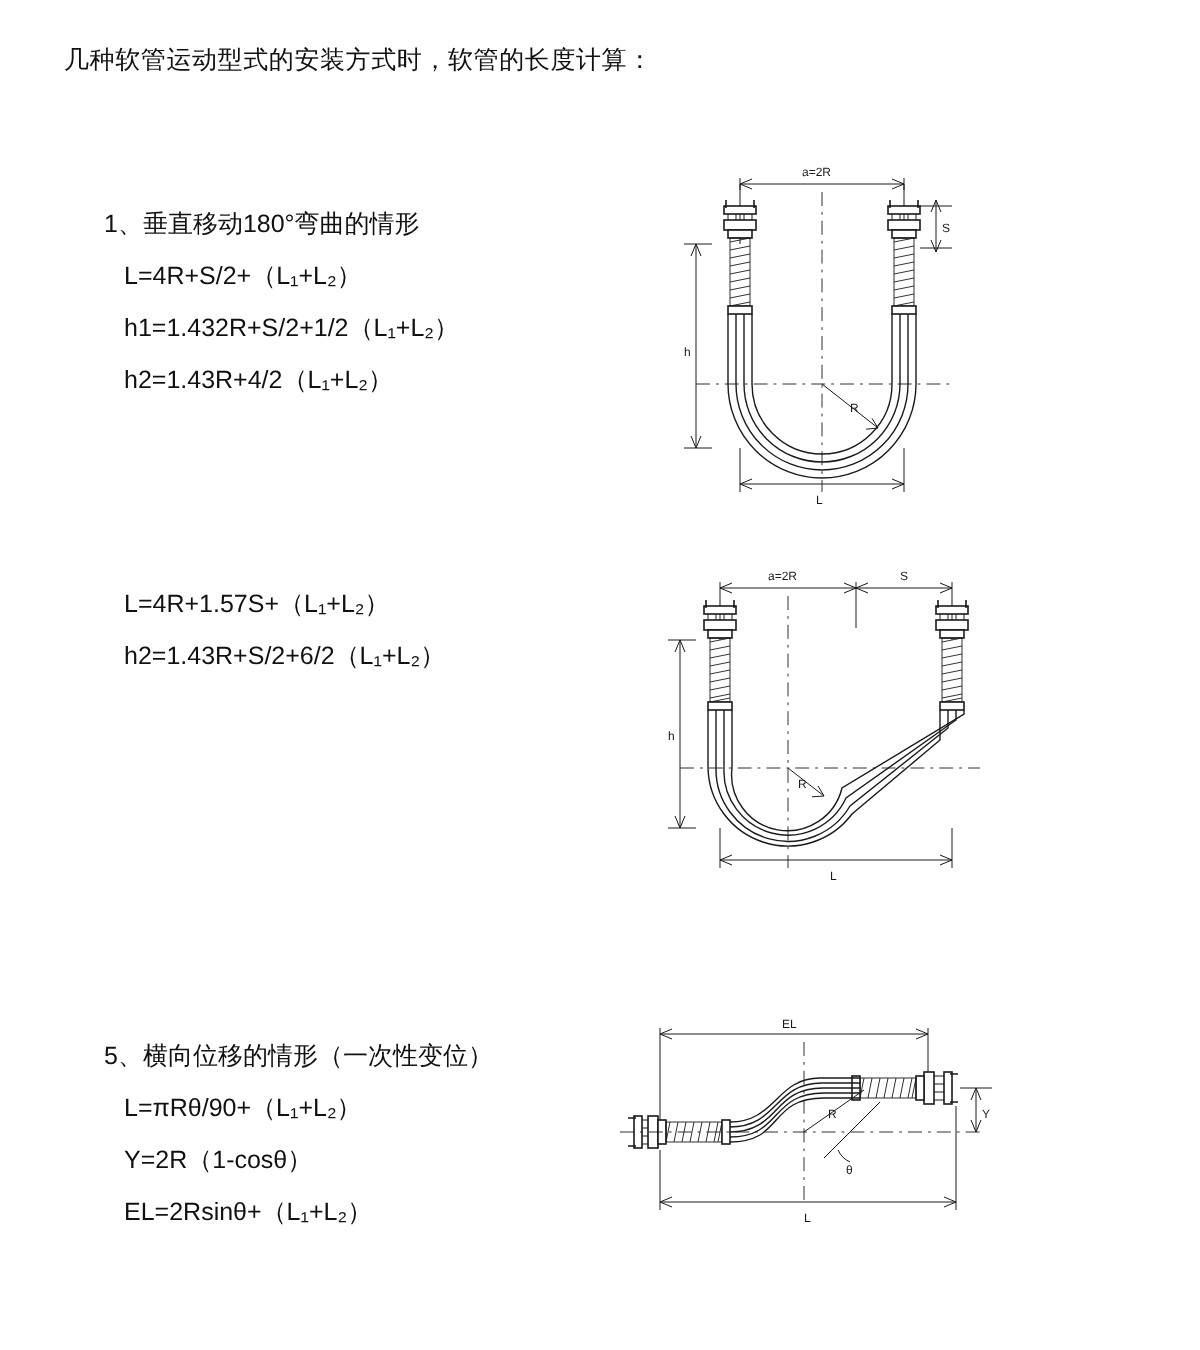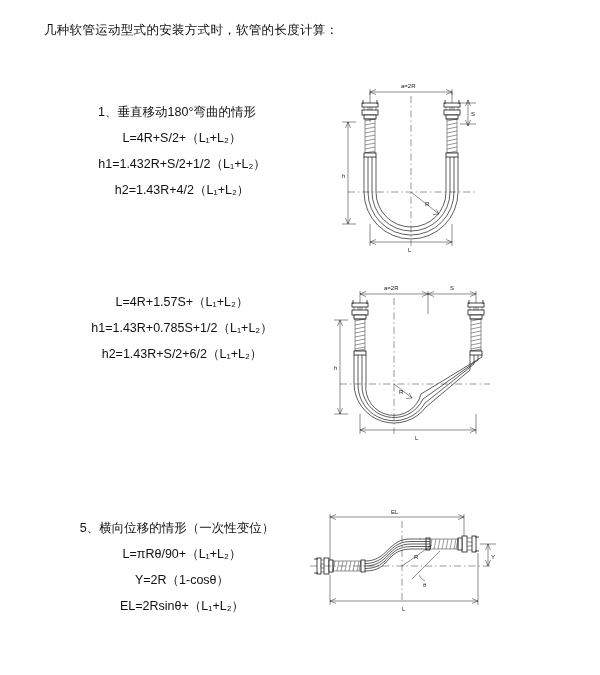--- a/index.html
+++ b/index.html
@@ -15,42 +15,41 @@
     position: relative;
     overflow: hidden;
   }
   .page {
     position: relative;
     width: 600px;
     height: 675px;
   }
   .heading {
     position: absolute;
-    left: 44px;
+    left: 32px;
     top: 22px;
     font-size: 12.5px;
     letter-spacing: 0.3px;
     color: #111;
     white-space: nowrap;
   }
   .section {
     position: absolute;
     left: 0;
     width: 600px;
   }
   .sec1 { top: 104px; }
   .sec2 { top: 294px; }
   .sec3 { top: 520px; }
 
   .text-col {
     position: absolute;
     left: 52px;
     top: 0;
     width: 250px;
-    text-align: center;
   }
   .sec-title {
     font-size: 12.5px;
     white-space: nowrap;
     margin-bottom: 9px;
   }
   .formula {
     font-size: 12.5px;
     white-space: nowrap;
     margin-left: 10px;
@@ -148,21 +147,20 @@
         <text class="dimtext" x="108" y="178">L</text>
         <line class="dimline" x1="70" y1="150" x2="70" y2="172"></line>
         <line class="dimline" x1="152" y1="150" x2="152" y2="172"></line>
       </svg>
     </div>
   </div>
 
   <div class="section sec2">
     <div class="text-col">
       <div class="formula">L=4R+1.57S+（L₁+L₂）</div>
-      <div class="formula">h1=1.43R+0.785S+1/2（L₁+L₂）</div>
       <div class="formula">h2=1.43R+S/2+6/2（L₁+L₂）</div>
     </div>
 
     <div class="fig fig2">
       <svg width="220" height="190" viewBox="0 0 220 190">
 
         <line class="dimline" x1="60" y1="20" x2="128" y2="20"></line>
         <path class="ln-thin" d="M60 20 l6 -2.5 M60 20 l6 2.5 M128 20 l-6 -2.5 M128 20 l-6 2.5"></path>
         <text class="dimtext" x="84" y="16">a=2R</text>
 

